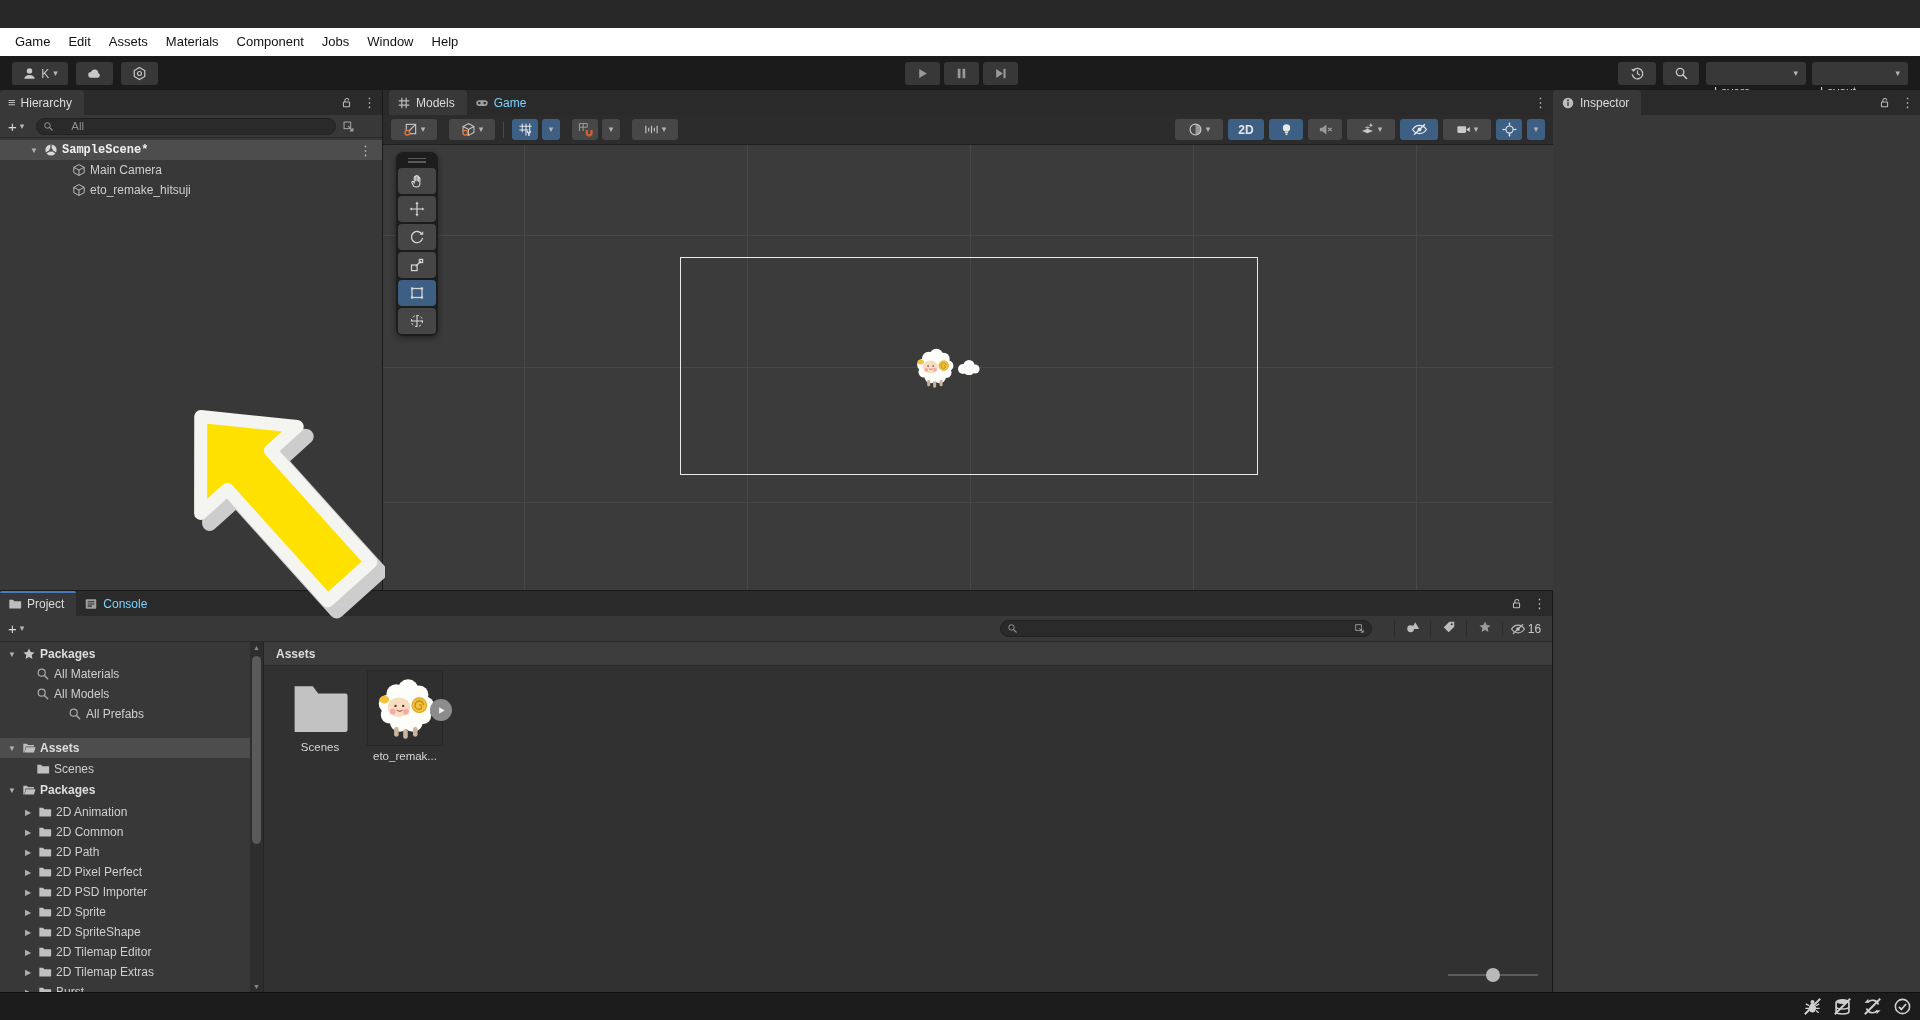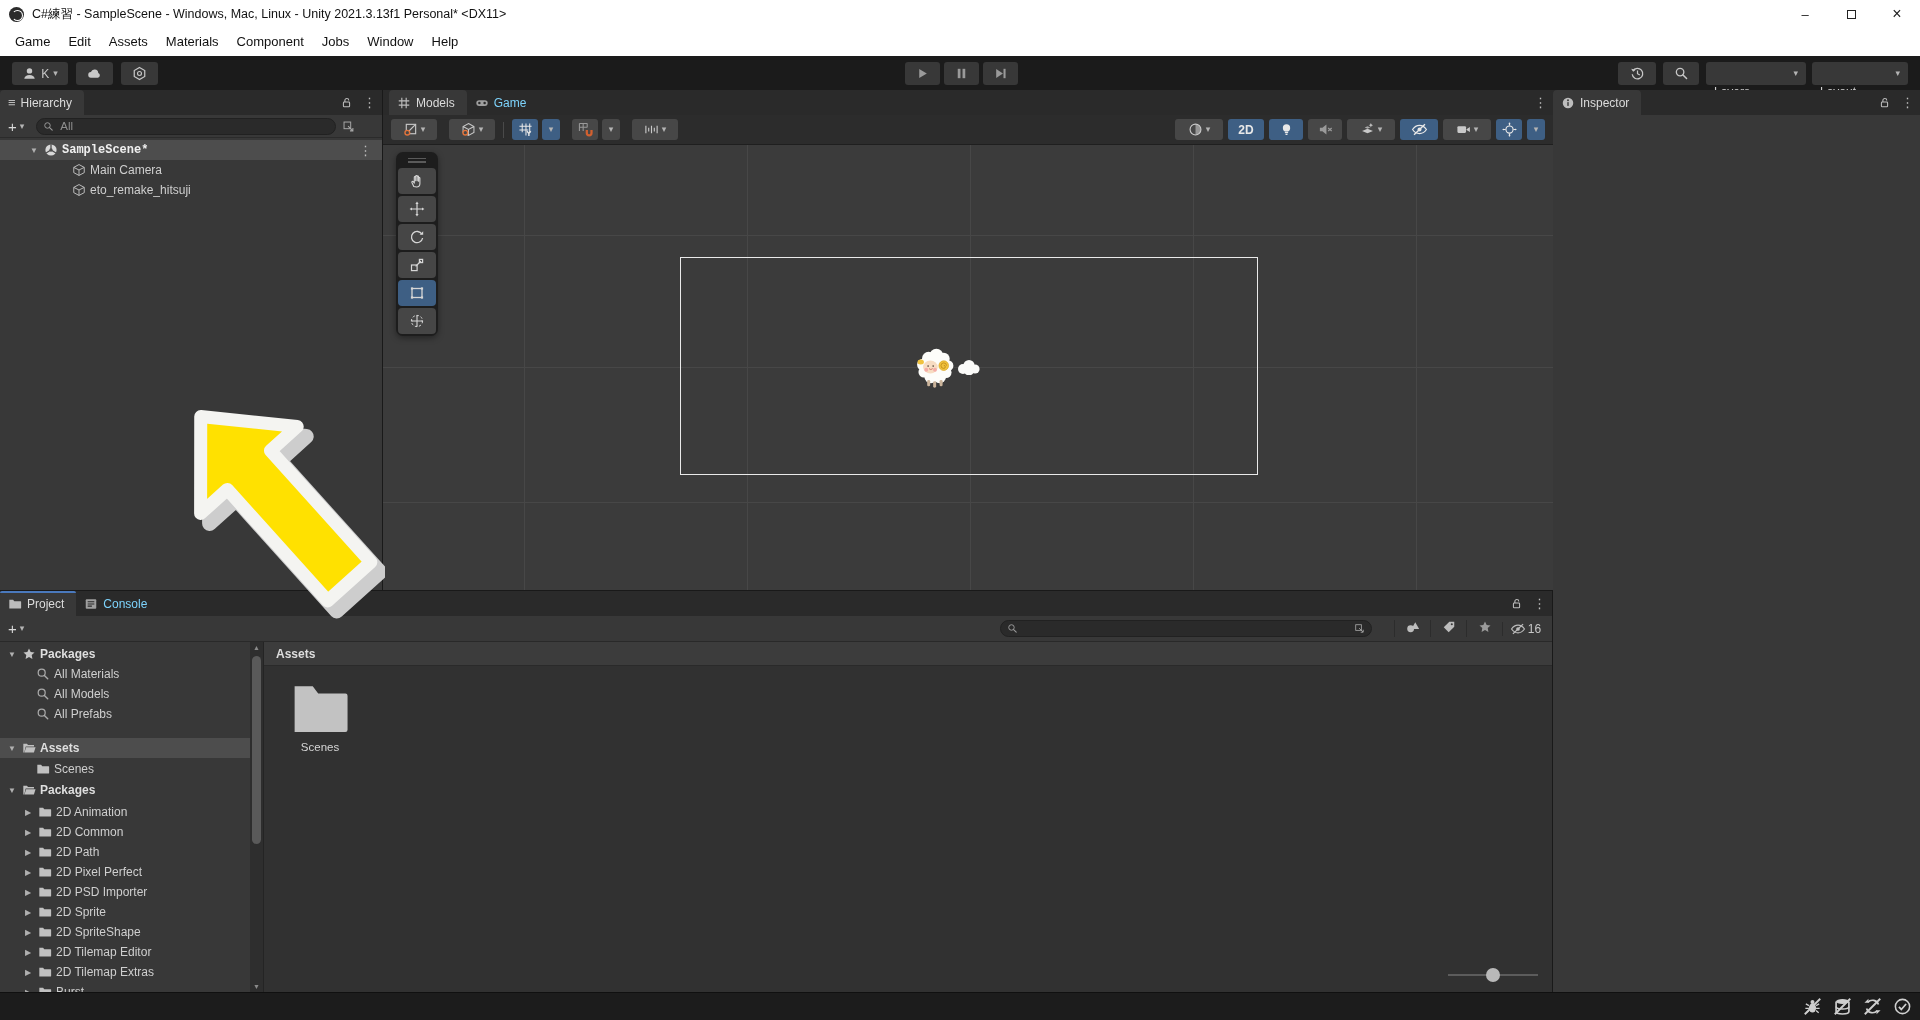--- a/index.html
+++ b/index.html
@@ -37,21 +37,21 @@
   .tab { height:25px; display:flex; align-items:center; gap:5px; padding:0 12px 0 8px; font-size:12px; color:#7dd3fc; position:relative; }
   .tab.active { background:#383838; color:#dcdcdc; border-radius:4px 4px 0 0; }
   .tab.focus-line::before { content:""; position:absolute; left:0; top:0; width:100%; height:2px; background:#4a79bd; border-radius:4px 4px 0 0; }
   .tab svg { width:14px; height:14px; }
   .tabbar-right { position:absolute; right:6px; top:0; height:25px; display:flex; align-items:center; gap:10px; color:#bdbdbd; }
   .tabbar-right svg { width:13px; height:13px; }
   .kebab { font-size:13px; color:#bdbdbd; letter-spacing:0; }
 
   
   #h-toolbar { position:relative; height:23px; background:#383838; border-bottom:1px solid #2b2b2b; display:flex; align-items:center; }
-  .searchbox { position:relative; height:17px; background:#2a2a2a; border:1px solid #212121; border-radius:9px; display:flex; align-items:center; padding:0 6px; gap:6px; }
+  .searchbox { position:relative; height:17px; background:#2a2a2a; border:1px solid #212121; border-radius:9px; display:flex; align-items:center; padding:0 6px; gap:17px; }
   .searchbox input { background:transparent; border:none; outline:none; color:#cfcfcf; font-size:11.5px; width:100%; font-family:"Liberation Sans",sans-serif; }
   .searchbox input::placeholder { color:#8f8f8f; }
   .searchbox svg { width:11px; height:11px; flex:none; color:#9a9a9a; }
   .hrow { position:absolute; left:0; width:100%; height:20px; display:flex; align-items:center; gap:4px; font-size:12px; color:#cfcfcf; }
   .hrow svg { width:14px; height:14px; flex:none; }
   .tri { font-size:8px; color:#b0b0b0; width:12px; text-align:center; flex:none; }
 
   
   #scene-toolbar { position:relative; height:30px; background:#2c2c2c; border-bottom:1px solid #1f1f1f; display:flex; align-items:center; padding:0 8px; gap:4px; }
   .sbtn { height:21px; min-width:26px; background:#474747; border-radius:3px; display:flex; align-items:center; justify-content:center; gap:3px; color:#c9c9c9; padding:0 5px; }
@@ -296,35 +296,20 @@
         <circle cx="6" cy="10" r="5" fill="#fbfbf9"></circle>
         <circle cx="12" cy="6.5" r="5.6" fill="#fbfbf9"></circle>
         <circle cx="18" cy="10" r="4.6" fill="#fbfbf9"></circle>
         <circle cx="12" cy="11" r="5.4" fill="#fbfbf9"></circle>
       </symbol>
 </defs>
   </svg>
 
 <div id="app">
 
-  <div id="title-bar">
-    <div id="app-icon"></div>
-    <span id="title-text">C#練習 - SampleScene - Windows, Mac, Linux - Unity 2021.3.13f1 Personal* &lt;DX11&gt;</span>
-    <div id="win-controls">
-      <div class="win-btn">
-          <span>–</span>
-        </div>
-      <div class="win-btn">
-          <span class="sq"></span>
-        </div>
-      <div class="win-btn" style="font-size:16px;">
-          <span>×</span>
-        </div>
-    </div>
-  </div>
 
   <div id="menu-bar">
     <span class="menu-item">Game</span>
     <span class="menu-item">Edit</span>
     <span class="menu-item">Assets</span>
     <span class="menu-item">Materials</span>
     <span class="menu-item">Component</span>
     <span class="menu-item">Jobs</span>
     <span class="menu-item">Window</span>
     <span class="menu-item">Help</span>
@@ -655,21 +640,21 @@
               <use href="#i-mag"></use>
             </svg>
           <span>All Materials</span>
         </div>
         <div class="trow" style="top:42px;">
           <svg style="margin-left:36px; color:#aaaaaa;">
               <use href="#i-mag"></use>
             </svg>
           <span>All Models</span>
         </div>
-        <div class="trow" style="top:62px;">
+        <div class="trow" style="top:62px;margin-left:32px;">
           <svg style="margin-left:36px; color:#aaaaaa;">
               <use href="#i-mag"></use>
             </svg>
           <span>All Prefabs</span>
         </div>
         <div class="trow bold sel" style="top:96px;">
           <span class="tri" style="margin-left:6px;">▼</span>
           <svg>
               <use href="#i-folder-open"></use>
             </svg>
@@ -767,20 +752,33 @@
       <div id="p-divider"></div>
       <div id="p-content">
         <div id="assets-header">
           <span>Assets</span>
         </div>
         <div class="tile" style="left:13px; top:40px;">
           <svg style="width:58px; height:52px; color:#c2c2c2;" viewBox="0 0 16 14">
               <path d="M1 1h5l1.5 2H15a.6.6 0 0 1 .6.6V13a.6.6 0 0 1-.6.6H1z" fill="currentColor"></path>
             </svg>
           <div class="tile-label">Scenes</div>
+        </div>
+        <div class="tile" style="left:98px; top:28px;">
+          <div style="position:relative; width:76px; height:76px; margin:0 auto; background:#2f2f2f; border:1px solid #272727;">
+            <svg style="position:absolute; left:3px; top:3px; width:70px; height:68px;">
+                <use href="#i-sheep"></use>
+              </svg>
+            <div style="position:absolute; right:-10px; top:28px; width:22px; height:22px; border-radius:50%; background:#8c8c8c; display:flex; align-items:center; justify-content:center;">
+              <svg style="width:11px; height:11px; color:#f0f0f0;">
+                  <use href="#i-play"></use>
+                </svg>
+            </div>
+          </div>
+          <div class="tile-label">eto_remak...</div>
         </div>
         <div id="zoom-slider">
           <div class="track"></div>
           <div class="knob"></div>
         </div>
       </div>
     </div>
   </div>
 
   <div id="inspector-panel" class="panel">

